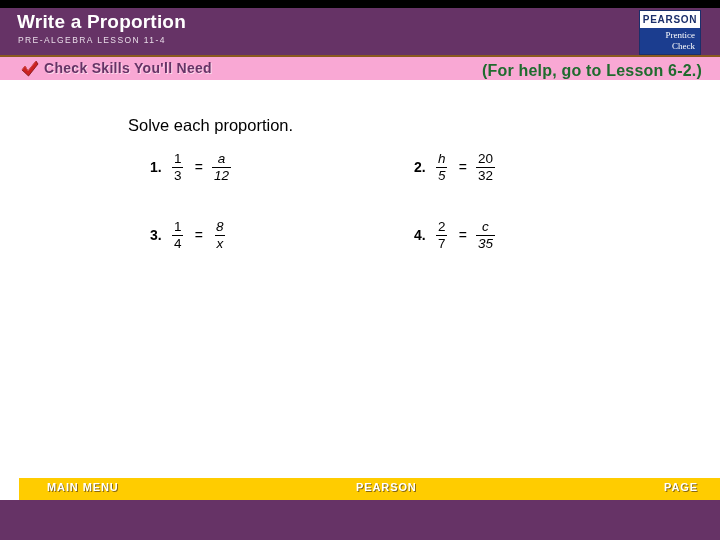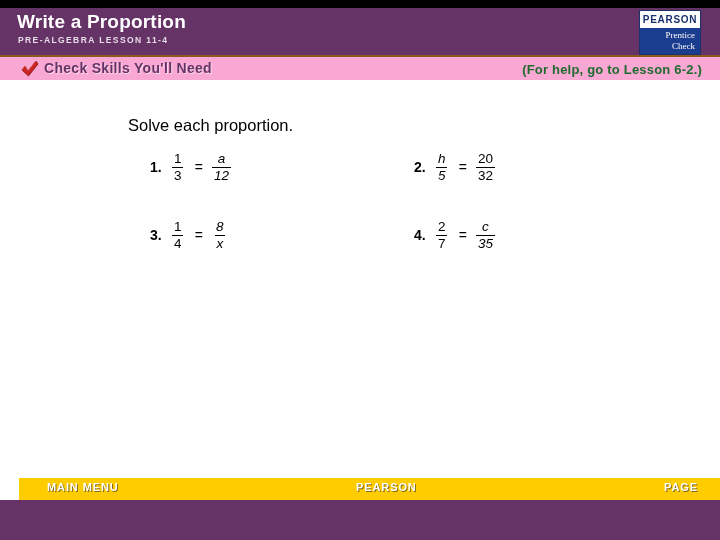--- a/index.html
+++ b/index.html
@@ -43,21 +43,21 @@
     font-size: 19px;
     font-weight: bold;
     letter-spacing: 0.2px;
     white-space: nowrap;
   }
   .lesson-subtitle {
     position: absolute;
     left: 18px; top: 27px;
     color: #e8dce8;
     font-size: 8.5px;
-    font-weight: bold;
+    font-weight: normal;
     letter-spacing: 1.4px;
     white-space: nowrap;
   }
 
   
   .pearson-logo {
     position: absolute;
     left: 639px; top: 10px;
     width: 62px; height: 45px;
     background: #ffffff;
@@ -118,21 +118,21 @@
     font-size: 14px;
     font-weight: bold;
     letter-spacing: 0.3px;
     white-space: nowrap;
     text-shadow: 1px 1px 0 rgba(255,255,255,0.55);
   }
   .help-note {
     position: absolute;
     right: 18px; top: 5px;
     color: #1f6b2e;
-    font-size: 13px;
+    font-size: 16px;
     font-weight: bold;
     letter-spacing: 0.2px;
     white-space: nowrap;
   }
 
   
   .body-area {
     position: absolute;
     left: 0; top: 80px;
     width: 720px; height: 398px;

